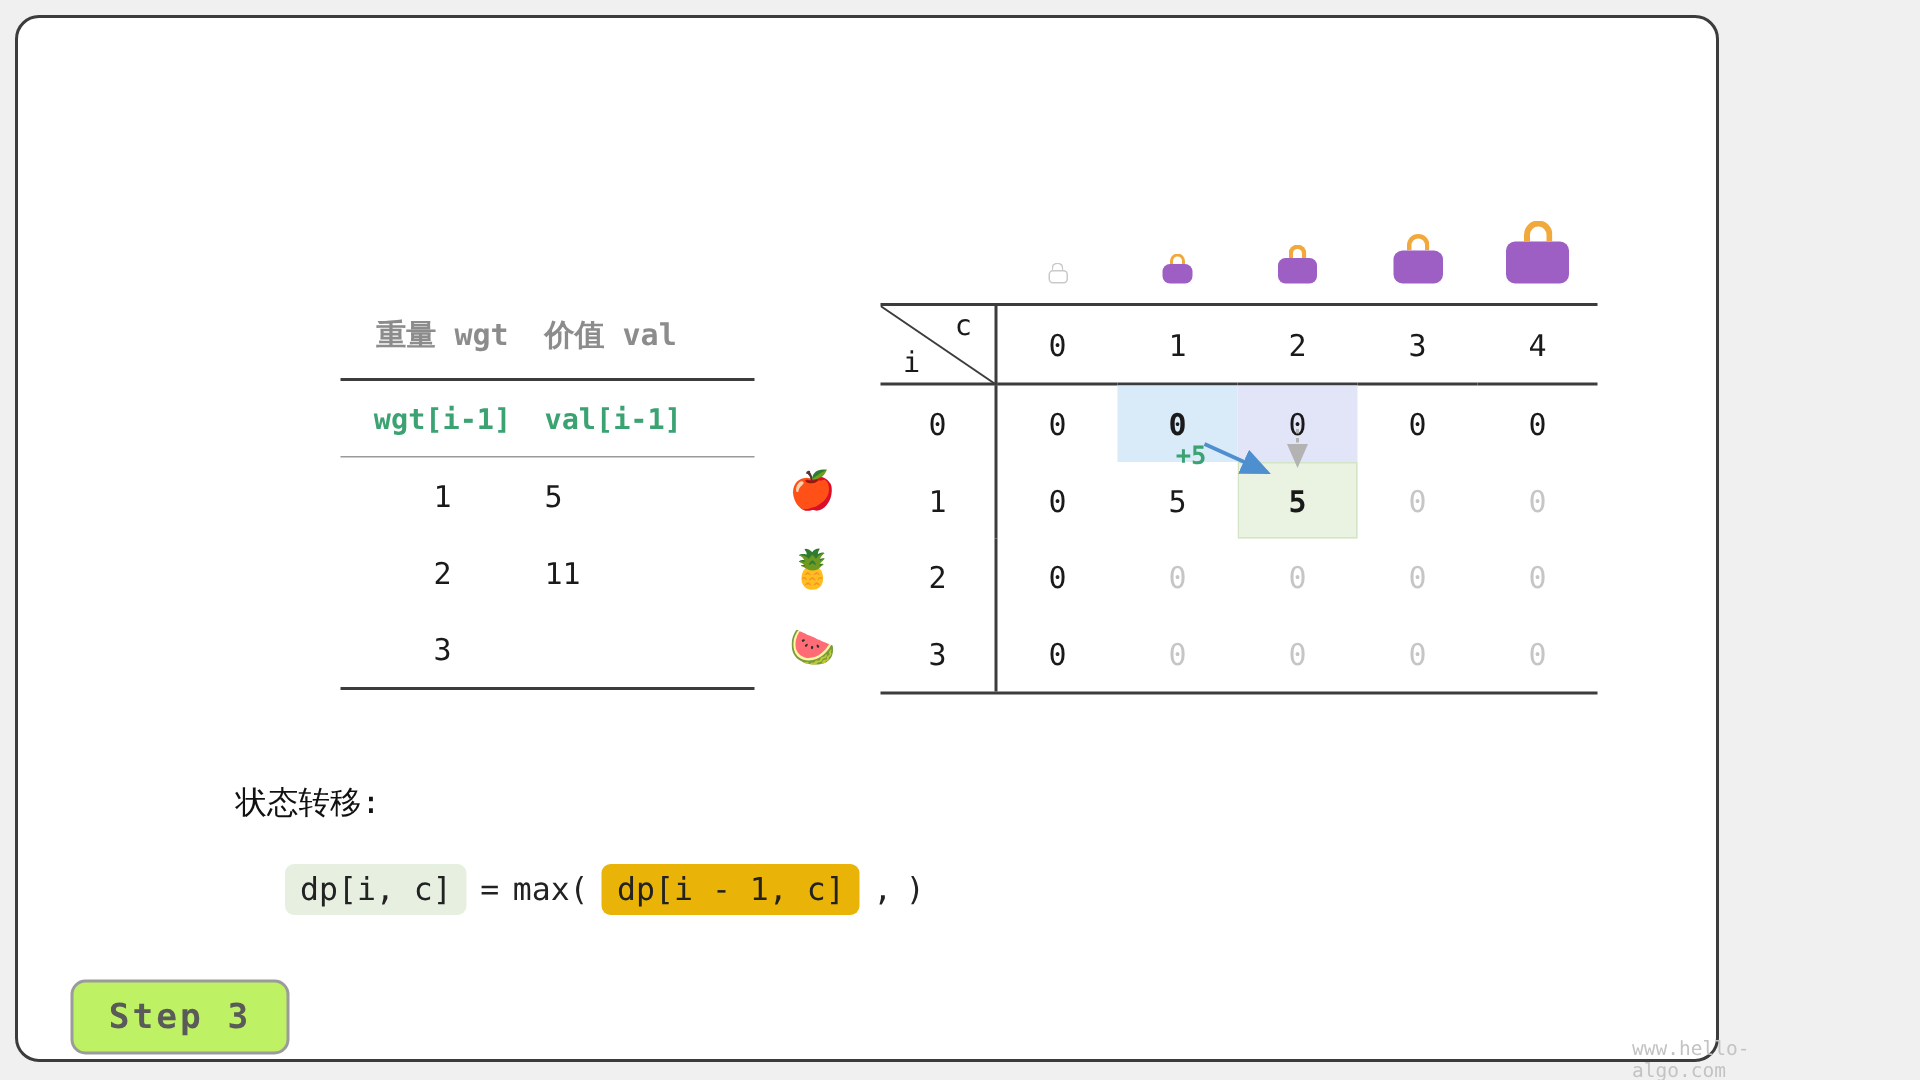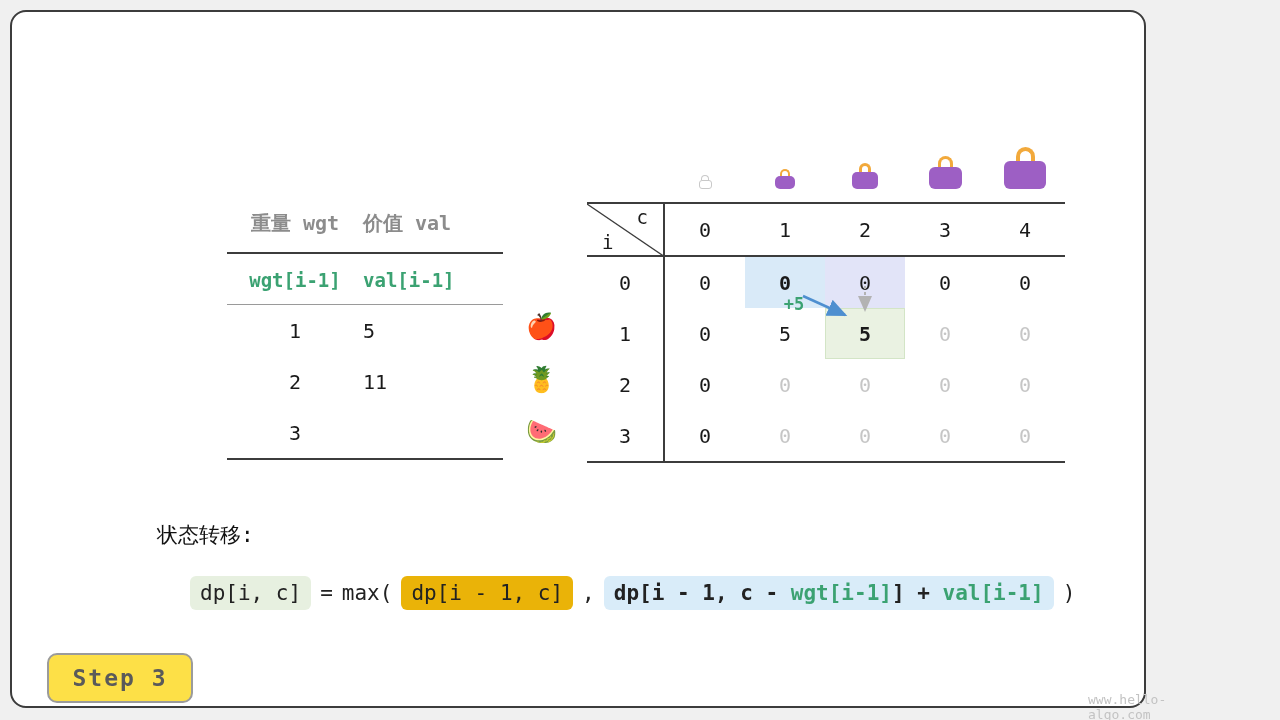--- a/index.html
+++ b/index.html
@@ -73,21 +73,21 @@
   .formula { position:absolute; left:134px; top:561px; height:40px; display:flex; align-items:center;
              gap:9px; font-size:21px; color:#222222;padding-left:44px; }
   .fbox { padding:5px 10px; border-radius:6px; white-space:pre; }
   .fbox.green-bg { background:#e7f0e0; }
   .fbox.lav-bg   { background:#eab308; }
   .fbox.blue-bg  { background:#d9ecf9; font-weight:bold; }
   .green-text { color:#3ba272; }
 
   
   .step-badge { position:absolute; left:35px; top:641px; width:146px; height:50px;
-                background:#fde047; border:2px solid #9b9b9b; border-radius:10px;
+                background:#bef264; border:2px solid #9b9b9b; border-radius:10px;
                 display:flex; align-items:center; justify-content:center;
                 font-size:23px; font-weight:bold; color:#5a5a5a; letter-spacing:2px; box-sizing:border-box; }
   .watermark { position:absolute; left:1076px; top:680px; font-size:13px; color:#c3c3c3; }
 </style>
 </head>
 <body>
 
 <div class="stage">
   <div class="card">
 
@@ -200,21 +200,20 @@
     </svg>
     <div class="plus-note">+5</div>
 
     <div class="transition-label">状态转移:</div>
     <div class="formula">
       <span class="fbox green-bg">dp[i, c]</span>
       <span>=</span>
       <span>max(</span>
       <span class="fbox lav-bg">dp[i - 1, c]</span>
       <span>,</span>
-      <span class="fbox blue-bg"><span>dp[i - 1, c - </span><span class="green-text">wgt[i-1]</span><span>] + </span><span class="green-text">val[i-1]</span></span>
       <span>)</span>
     </div>
 
     <div class="step-badge">Step 3</div>
 
     <div class="watermark">www.hello-algo.com</div>
 
   </div>
 </div>
 

